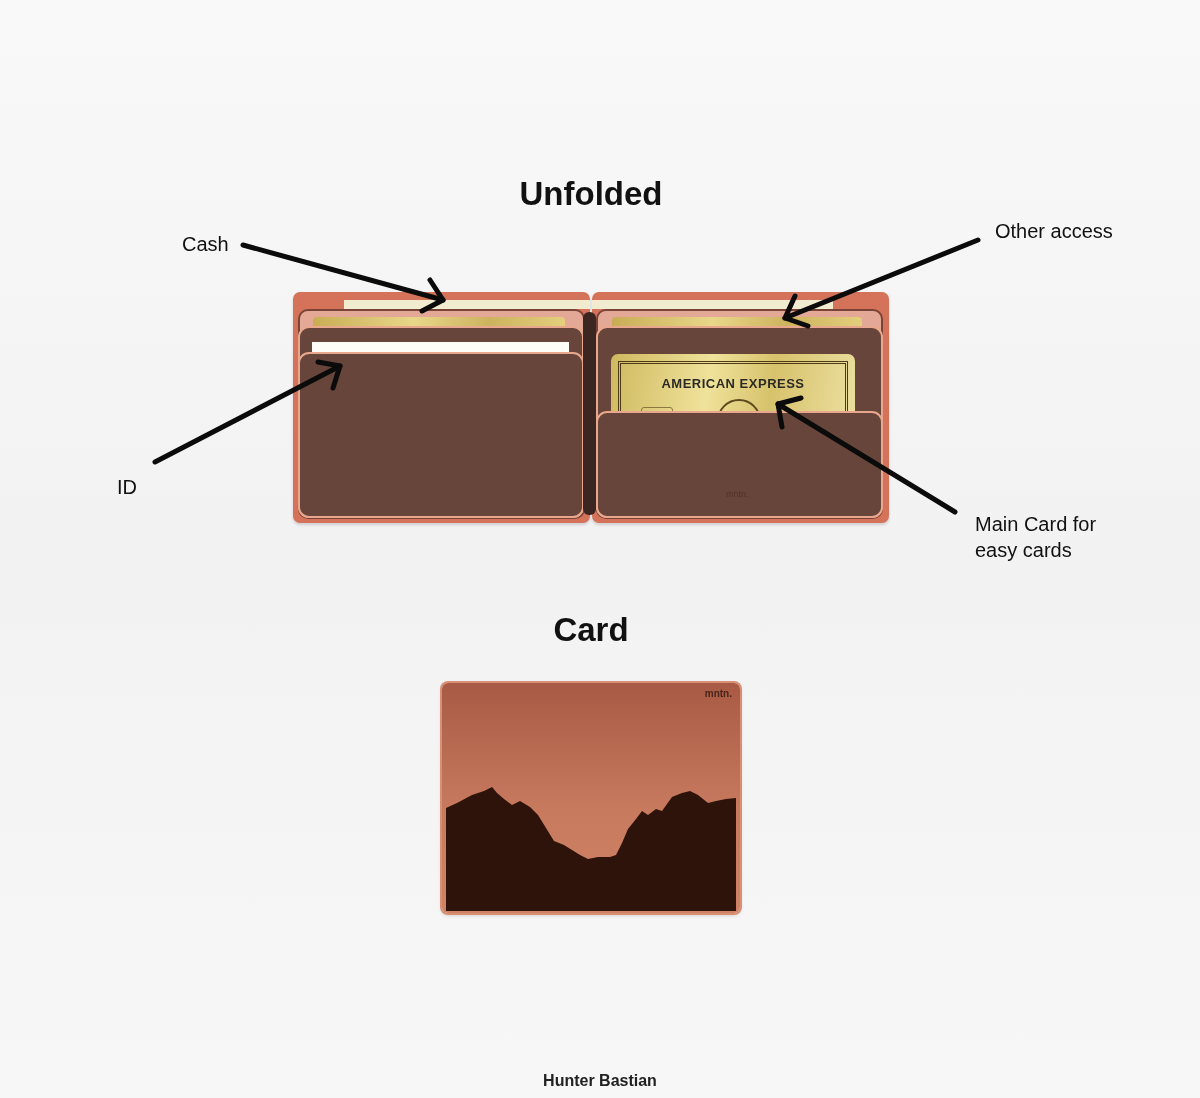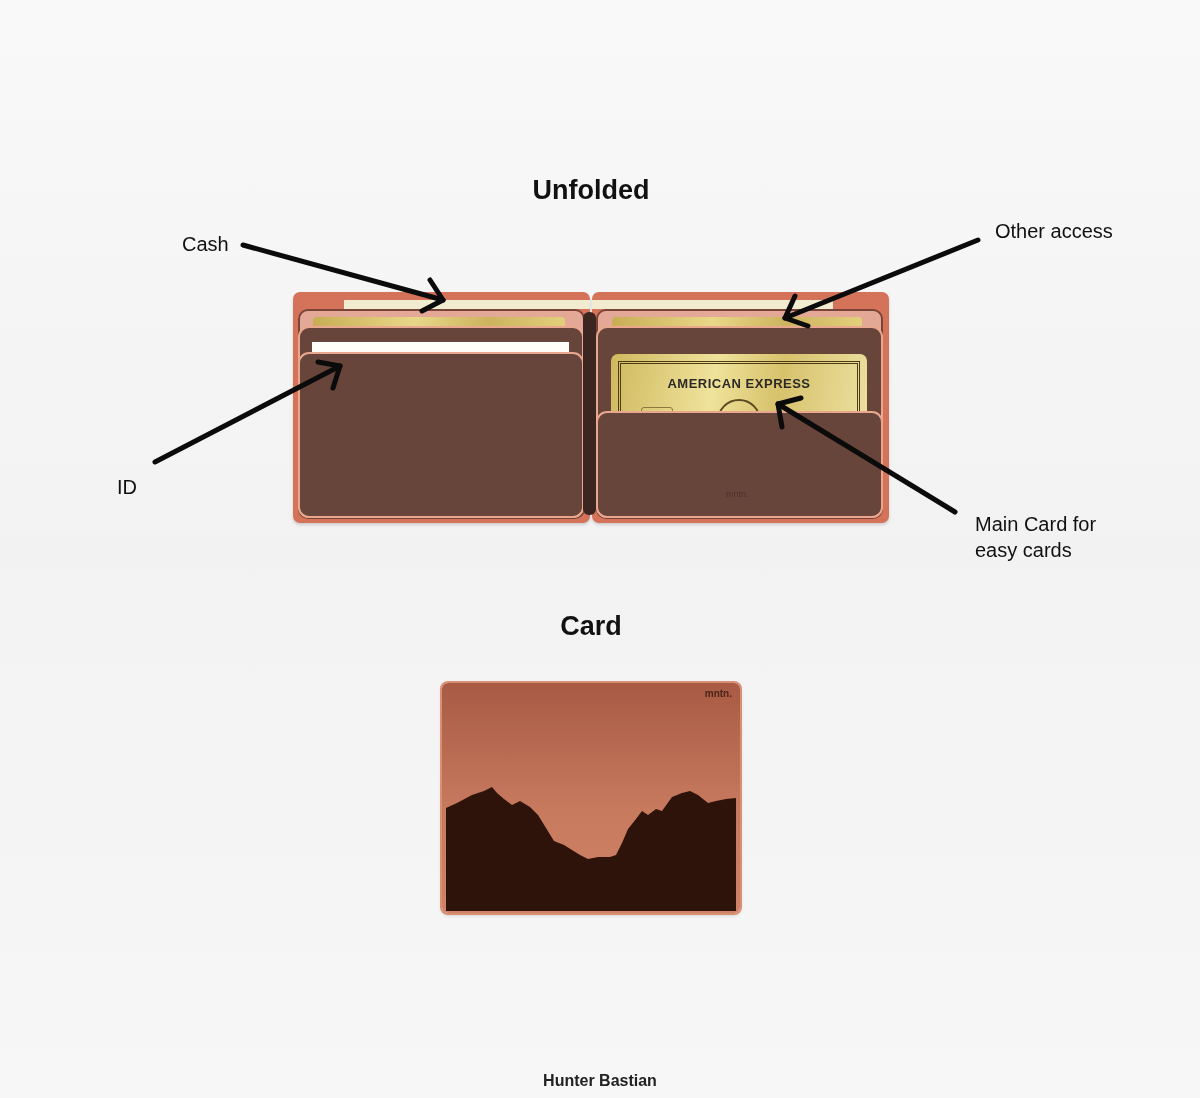--- a/index.html
+++ b/index.html
@@ -3,21 +3,21 @@
 <meta charset="utf-8">
 <style>
   html, body { margin:0; padding:0; }
   body {
     width:1200px; height:1098px; position:relative; overflow:hidden;
     background: linear-gradient(180deg,#f9f9f9 0%,#f2f2f2 50%,#f7f7f7 100%);
     font-family: "Liberation Sans", "DejaVu Sans", sans-serif;
     color:#111;
   }
   .abs { position:absolute; }
-  .title { font-size:27px; font-weight:bold; text-align:center; width:300px; }
+  .title { font-size:33px; font-weight:bold; text-align:center; width:300px; }
   .label { font-size:20px; font-weight:normal; line-height:26px; color:#111; }
   .credit { font-size:16px; font-weight:bold; width:200px; text-align:center; color:#222; }
 
   
   .wallet-half {
     position:absolute; top:292px; width:297px; height:231px;
     background:#d5735a; border-radius:7px;
     box-shadow: 0 2px 3px rgba(0,0,0,0.15);
   }
   .cash {
@@ -35,23 +35,24 @@
   .pocket {
     position:absolute; background:#68453b; border-radius:11px;
     border:2px solid #e9a88e;
   }
   .id-card { position:absolute; background:#fffdf8; height:10px; }
   .spine {
     position:absolute; left:583px; top:312px; width:13px; height:203px;
     background:#3c2621; border-radius:6px;
   }
   .amex {
-    position:absolute; left:611px; top:354px; width:256px; height:70px;
+    position:absolute; left:611px; top:354px; width:204px; height:70px;
     border-radius:7px;
     background: linear-gradient(100deg,#cfb95f 0%,#efe29a 40%,#d7c26c 65%,#ece0a0 100%);
+    padding-left: 40px;
   }
   .amex-border {
     position:absolute; left:7px; top:7px; right:7px; height:60px;
     border:3px double #4c3b16; border-bottom:none;
   }
   .amex-text {
     position:absolute; left:0; right:0; top:22px; text-align:center;
     font-size:13px; font-weight:bold; letter-spacing:0.5px; color:#2b2a26;
   }
   .amex-chip {

